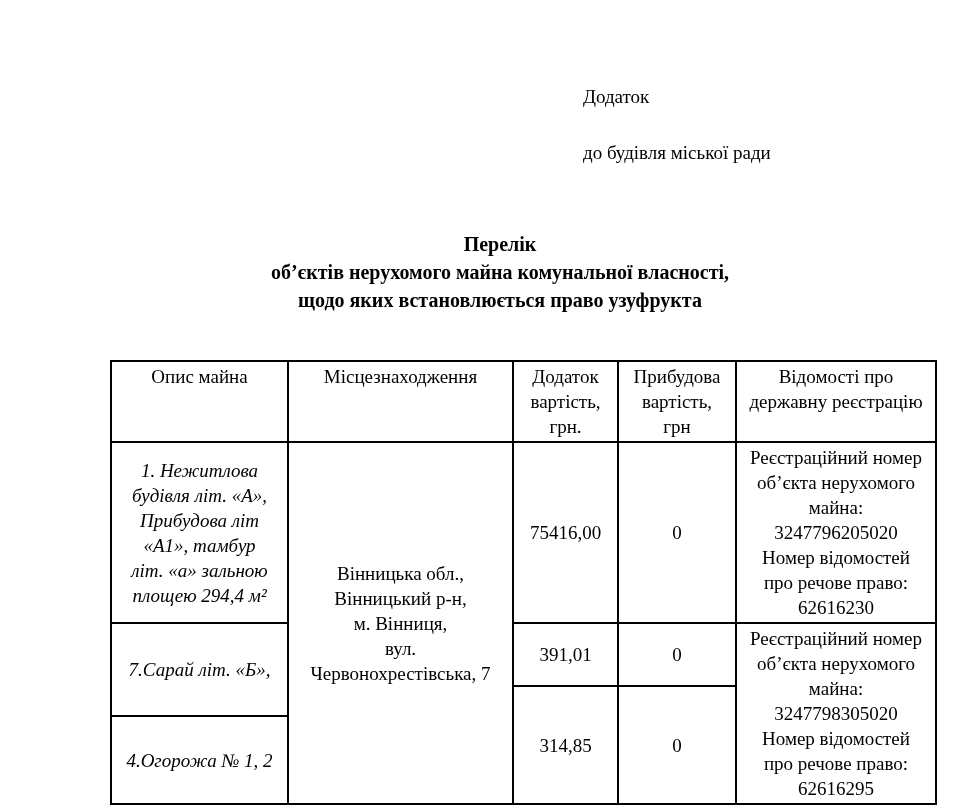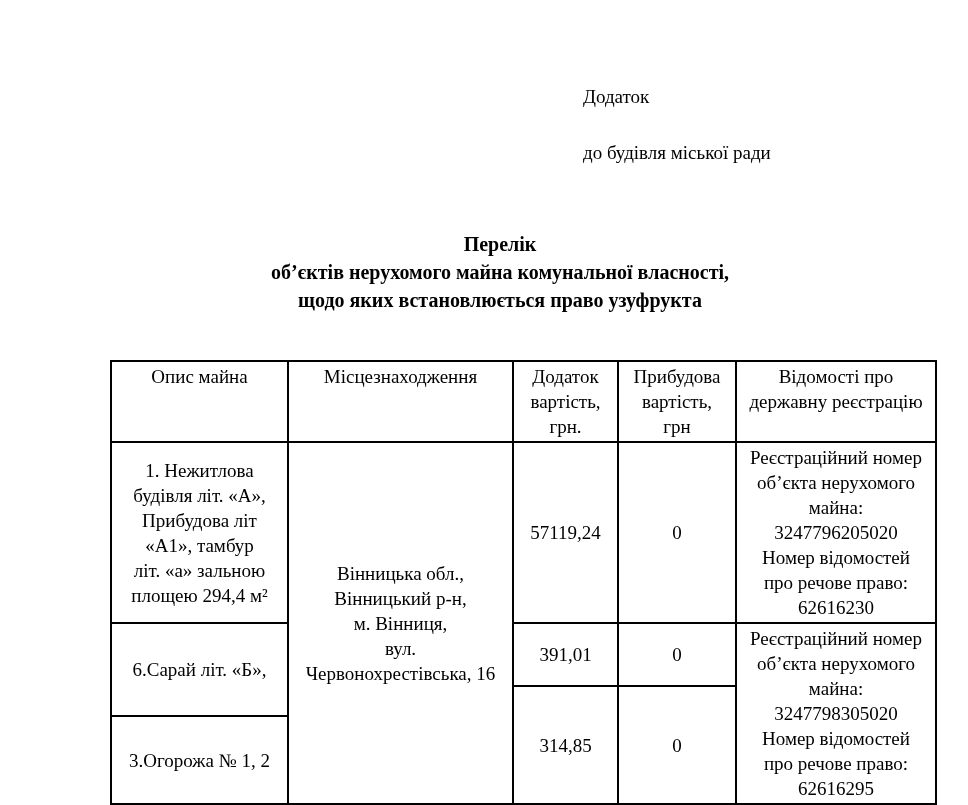--- a/index.html
+++ b/index.html
@@ -31,21 +31,21 @@
   table.main th, table.main td {
     border: 2px solid #000000;
     padding: 2px 6px;
     font-weight: normal;
     overflow: hidden;
   }
   table.main th {
     vertical-align: top; text-align: center; white-space: pre-line;
   }
   table.main td { vertical-align: middle; text-align: center; white-space: pre-line; }
-  td.desc { text-align: left; padding-left: 8px; }
+  td.desc { text-align: left; padding-left: 8px; font-style: italic; }
   tr.hrow   { height: 77px; }
   tr.trackA { height: 174px; }
   tr.trackB { height: 63px; }
   tr.trackC { height: 28px; }
   tr.trackD { height: 88px; }
 </style>
 </head>
 <body>
 
 <div class="page">
@@ -86,46 +86,46 @@
         <td class="desc">1. Нежитлова
 будівля літ. «А»,
 Прибудова літ
 «А1», тамбур
 літ. «а» зальною
 площею 294,4 м²</td>
         <td rowspan="4">Вінницька обл.,
 Вінницький р-н,
 м.  Вінниця,
 вул.
-Червонохрестівська, 16</td>
-        <td>57119,24</td>
+Червонохрестівська, 7</td>
+        <td>75416,00</td>
         <td>0</td>
         <td>Реєстраційний номер
 об’єкта нерухомого
 майна:
 3247796205020
 Номер відомостей
 про речове право:
 62616230</td>
       </tr>
       <tr class="trackB">
-        <td class="desc" rowspan="2">6.Сарай літ. «Б»,</td>
+        <td class="desc" rowspan="2">7.Сарай літ. «Б»,</td>
         <td>391,01</td>
         <td>0</td>
         <td rowspan="3">Реєстраційний номер
 об’єкта нерухомого
 майна:
 3247798305020
 Номер відомостей
 про речове право:
 62616295</td>
       </tr>
       <tr class="trackC">
         <td rowspan="2">314,85</td>
         <td rowspan="2">0</td>
       </tr>
       <tr class="trackD">
-        <td class="desc">3.Огорожа № 1, 2</td>
+        <td class="desc">4.Огорожа № 1, 2</td>
       </tr>
     </tbody>
   </table>
 
 </div>
 
 </body></html>

